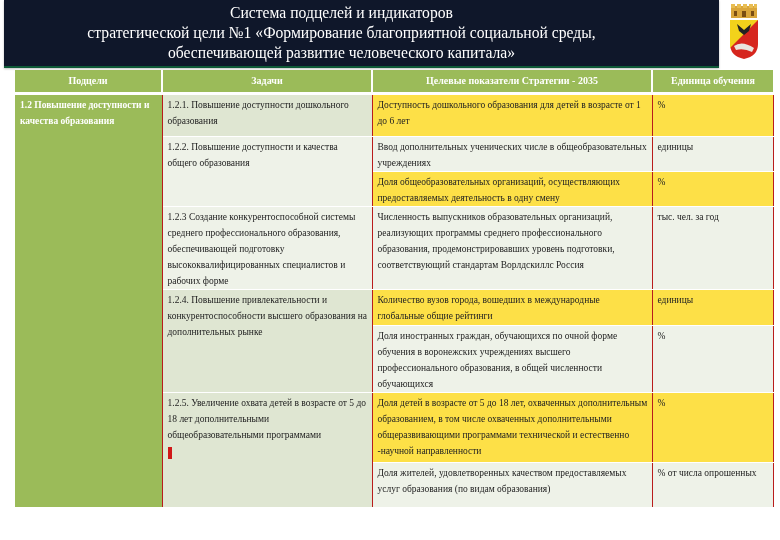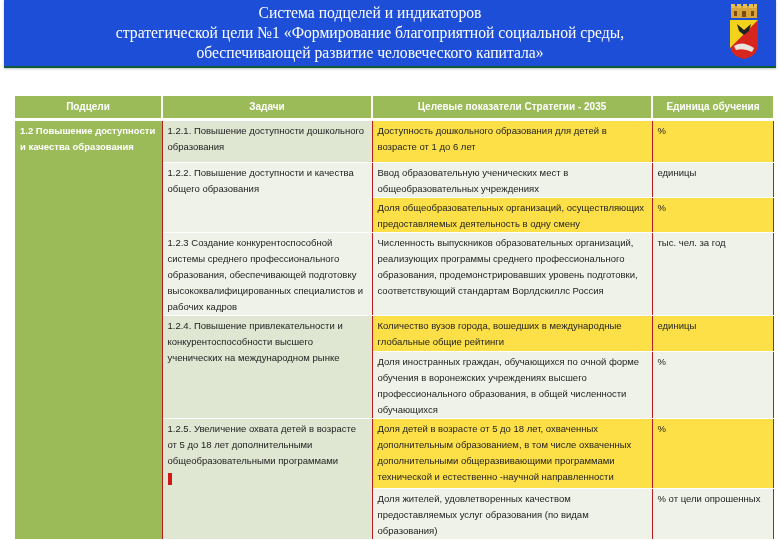--- a/index.html
+++ b/index.html
@@ -1,38 +1,38 @@
 <!DOCTYPE html>
 <html><head>
   <meta charset="utf-8">
   <style>
     html, body { margin: 0; padding: 0; }
     body {
       width: 780px; height: 540px; background: #ffffff; position: relative; overflow: hidden;
       font-family: "Liberation Serif", serif;
     }
     .banner {
-      position: absolute; left: 4px; top: 0; width: 772px; height: 66px;
-      background: #1d4ed8; border-bottom: 2px solid #0f5a38;
+      position: absolute; left: 4px; top: 0; width: 715px; height: 66px;
+      background: #0f172a; border-bottom: 2px solid #0f5a38;
       box-shadow: 0 1px 2px rgba(0,0,0,0.25);
     }
     .banner-title {
       position: absolute; left: 20px; right: 60px; top: 3px;
       color: #ffffff; text-align: center;
       font-family: "Liberation Serif", serif; font-size: 17px; line-height: 20px;
       transform: scaleX(0.92);
     }
     .banner-title div { white-space: nowrap; }
     .coat {
       position: absolute; left: 722px; top: 4px; width: 36px; height: 56px;
     }
     table.grid {
-      position: absolute; left: 15px; top: 96px; width: 758px;
+      position: absolute; left: 15px; top: 70px; width: 758px;
       border-collapse: collapse; table-layout: fixed;
-      font-family: Liberation Sans, sans-serif; font-size: 9.5px; line-height: 16px; color: #222;
+      font-family: Liberation Serif, serif; font-size: 9.5px; line-height: 16px; color: #222;
     }
     table.grid th {
       background: #9bbb59; color: #ffffff; font-weight: bold; height: 22px;
       font-size: 10px; text-align: center; border-right: 2px solid #ffffff; border-bottom: 3px solid #ffffff;
       padding: 0 3px; white-space: nowrap;
     }
     table.grid th:last-child { border-right: none; }
     table.grid td {
       vertical-align: top; padding: 2px 4px 0 5px;
       border-right: 1px solid #b91c1c; border-bottom: 1px solid #ffffff;
@@ -99,50 +99,50 @@
 
     <tr style="height:43px">
       <td class="goal" rowspan="8">1.2 Повышение доступности и качества образования</td>
       <td class="task">1.2.1. Повышение доступности дошкольного образования</td>
       <td class="ind dark">Доступность дошкольного образования для детей в возрасте от 1 до 6 лет</td>
       <td class="unit dark">%</td>
     </tr>
 
     <tr style="height:34px">
       <td class="task alt" rowspan="2">1.2.2. Повышение доступности и качества общего образования</td>
-      <td class="ind light">Ввод образовательную ученических мест в общеобразовательных учреждениях</td>
+      <td class="ind light">Ввод дополнительных ученических числе в общеобразовательных учреждениях</td>
       <td class="unit light">единицы</td>
     </tr>
     <tr style="height:34px">
       <td class="ind dark">Доля общеобразовательных организаций, осуществляющих предоставляемых деятельность в одну смену</td>
       <td class="unit dark">%</td>
     </tr>
 
     <tr style="height:70px">
-      <td class="task alt">1.2.3 Создание конкурентоспособной системы среднего профессионального образования, обеспечивающей подготовку высококвалифицированных специалистов и рабочих кадров</td>
+      <td class="task alt">1.2.3 Создание конкурентоспособной системы среднего профессионального образования, обеспечивающей подготовку высококвалифицированных специалистов и рабочих форме</td>
       <td class="ind light">Численность выпускников образовательных организаций, реализующих программы среднего профессионального образования, продемонстрировавших уровень подготовки, соответствующий стандартам Ворлдскиллс Россия</td>
       <td class="unit light">тыс. чел. за год</td>
     </tr>
 
     <tr style="height:36px">
-      <td class="task" rowspan="2">1.2.4. Повышение привлекательности и конкурентоспособности высшего ученических на международном рынке</td>
+      <td class="task" rowspan="2">1.2.4. Повышение привлекательности и конкурентоспособности высшего образования на дополнительных рынке</td>
       <td class="ind dark">Количество вузов города, вошедших в международные глобальные общие рейтинги</td>
       <td class="unit dark">единицы</td>
     </tr>
     <tr style="height:55px">
       <td class="ind light">Доля иностранных граждан, обучающихся по очной форме обучения в воронежских учреждениях высшего профессионального образования, в общей численности обучающихся</td>
       <td class="unit light">%</td>
     </tr>
 
     <tr style="height:70px">
       <td class="task" rowspan="2">
         <span>1.2.5. Увеличение охвата детей в возрасте от 5 до 18 лет дополнительными общеобразовательными программами</span>
         <span class="red-mark"></span>
       </td>
       <td class="ind dark">Доля детей в возрасте от 5 до 18 лет, охваченных дополнительным образованием, в том числе охваченных дополнительными общеразвивающими программами технической и естественно -научной направленности</td>
       <td class="unit dark">%</td>
     </tr>
     <tr style="height:45px">
       <td class="ind light">Доля жителей, удовлетворенных качеством предоставляемых услуг образования (по видам образования)</td>
-      <td class="unit light">% от цели опрошенных</td>
+      <td class="unit light">% от числа опрошенных</td>
     </tr>
   </tbody>
 </table>
 
 </body></html>

